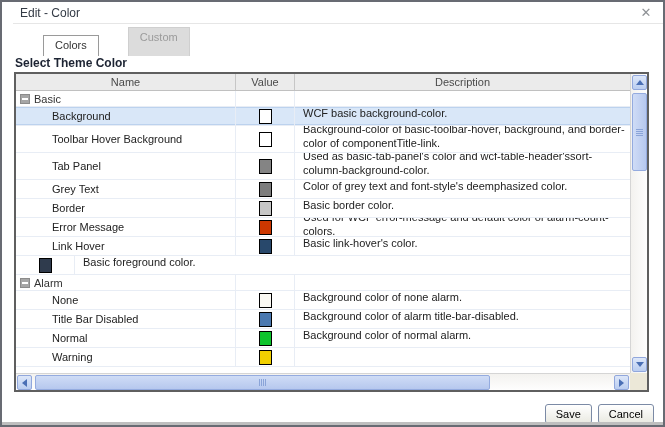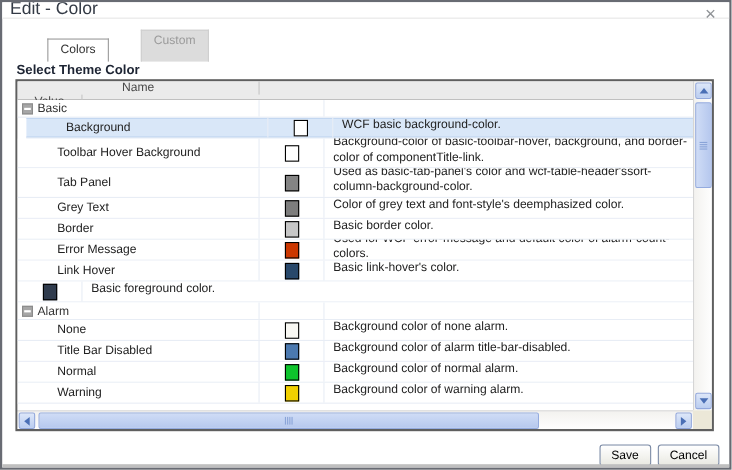--- a/index.html
+++ b/index.html
@@ -2,24 +2,24 @@
 <html><head>
 <meta charset="utf-8">
 <style>
   * { margin:0; padding:0; box-sizing:border-box; }
   body { font-family:"Liberation Sans", sans-serif; background:#fff; }
   .dialog {
     position:relative; width:665px; height:427px;
     border:2px solid #686b73; background:#ffffff; overflow:hidden;
   }
   .titlebar {
-    position:absolute; top:0; left:0; right:0; height:15px;
+    position:absolute; top:0; left:11px; right:0; height:22px;
     background:#ffffff; border-bottom:1px solid #e6e6e6;
     display:flex; align-items:center; padding-left:7px;
-    font-size:16px; color:#333a45;
+    font-size:12px; color:#333a45;
   }
   .close-btn {
     position:absolute; right:9px; top:3px; width:16px; height:16px;
     color:#8f9296; font-size:13px; line-height:16px; text-align:center; cursor:default;
   }
   .tabbar { position:absolute; top:33px; left:14px; display:flex; align-items:flex-end; height:21px; }
   .tab {
     font-size:11px; padding:3px 11px 4px 11px; margin-right:2px;margin-left:27px;
   }
   .tab.active {
@@ -35,33 +35,33 @@
     font-size:12px; font-weight:bold; color:#1d2433;
   }
   
   .table {
     position:absolute; top:70px; left:12px; width:635px; height:320px;
     border:2px solid #5f5f5f; background:#fff;
   }
   .thead {
     position:absolute; top:0; left:0; width:614px; height:17px;
     background:#ebebeb; border-bottom:1px solid #c0c0c0;
-    display:flex; font-size:11px; color:#4a4a4a;flex-direction:column;
+    display:flex; font-size:11px; color:#4a4a4a;
   }
   .thead .hcell { display:flex; align-items:center; justify-content:center; border-right:1px solid #c6c6c6; }
   .thead .hcell:last-child { border-right:none; }
   .h-name { width:220px; } .h-value { width:59px; } .h-desc { flex:1; }
   .tbody {
     position:absolute; top:17px; left:0; width:614px; bottom:17px; overflow:hidden;
     background:#fff;
   }
   .trow { display:flex; border-bottom:1px solid #e8edf5; height:19px; background:#fff; }
   .trow.group { height:16px; }
   .trow.tall { height:27px; }
-  .trow.selected { background:#d9e7f8; box-shadow: inset 0 1px 0 #bcd2ee, inset 0 -1px 0 #bcd2ee; margin-left: 8px; }
+  .trow.selected { background:#d9e7f8; box-shadow: inset 0 1px 0 #bcd2ee, inset 0 -1px 0 #bcd2ee; }
   .cell { display:flex; align-items:center; overflow:hidden; }
   .cell.name  { width:220px; border-right:1px solid #e8edf5; padding-left:36px; font-size:11px; color:#222; }
   .cell.value { width:59px;  border-right:1px solid #e8edf5; justify-content:center; }
   .cell.desc  { flex:1; padding:1px 4px 7px 8px; font-size:11px; color:#222; line-height:14px; }
   .trow.group .cell.name { padding-left:4px; }
   .gname { margin-left:4px; font-size:11px; color:#333; }
   .minus-box {
     width:10px; height:10px; background:#a6a6a6; border:1px solid #8b8b8b;
     display:inline-flex; align-items:center; justify-content:center; flex:none;
   }
@@ -277,23 +277,20 @@
             <span>Background color of normal alarm.</span>
           </div>
         </div>
         <div class="trow item">
           <div class="cell name">
             <span>Warning</span>
           </div>
           <div class="cell value">
             <span class="swatch" style="background: rgb(241, 208, 0);"></span>
           </div>
-          <div class="cell desc">
-            <span>Background color of warning alarm.</span>
-          </div>
         </div>
       </div>
 
     <div class="vscroll">
       <div class="sbtn up">
           <span class="tri t-up"></span>
         </div>
       <div class="vthumb">
           <i></i>
           <i></i>

